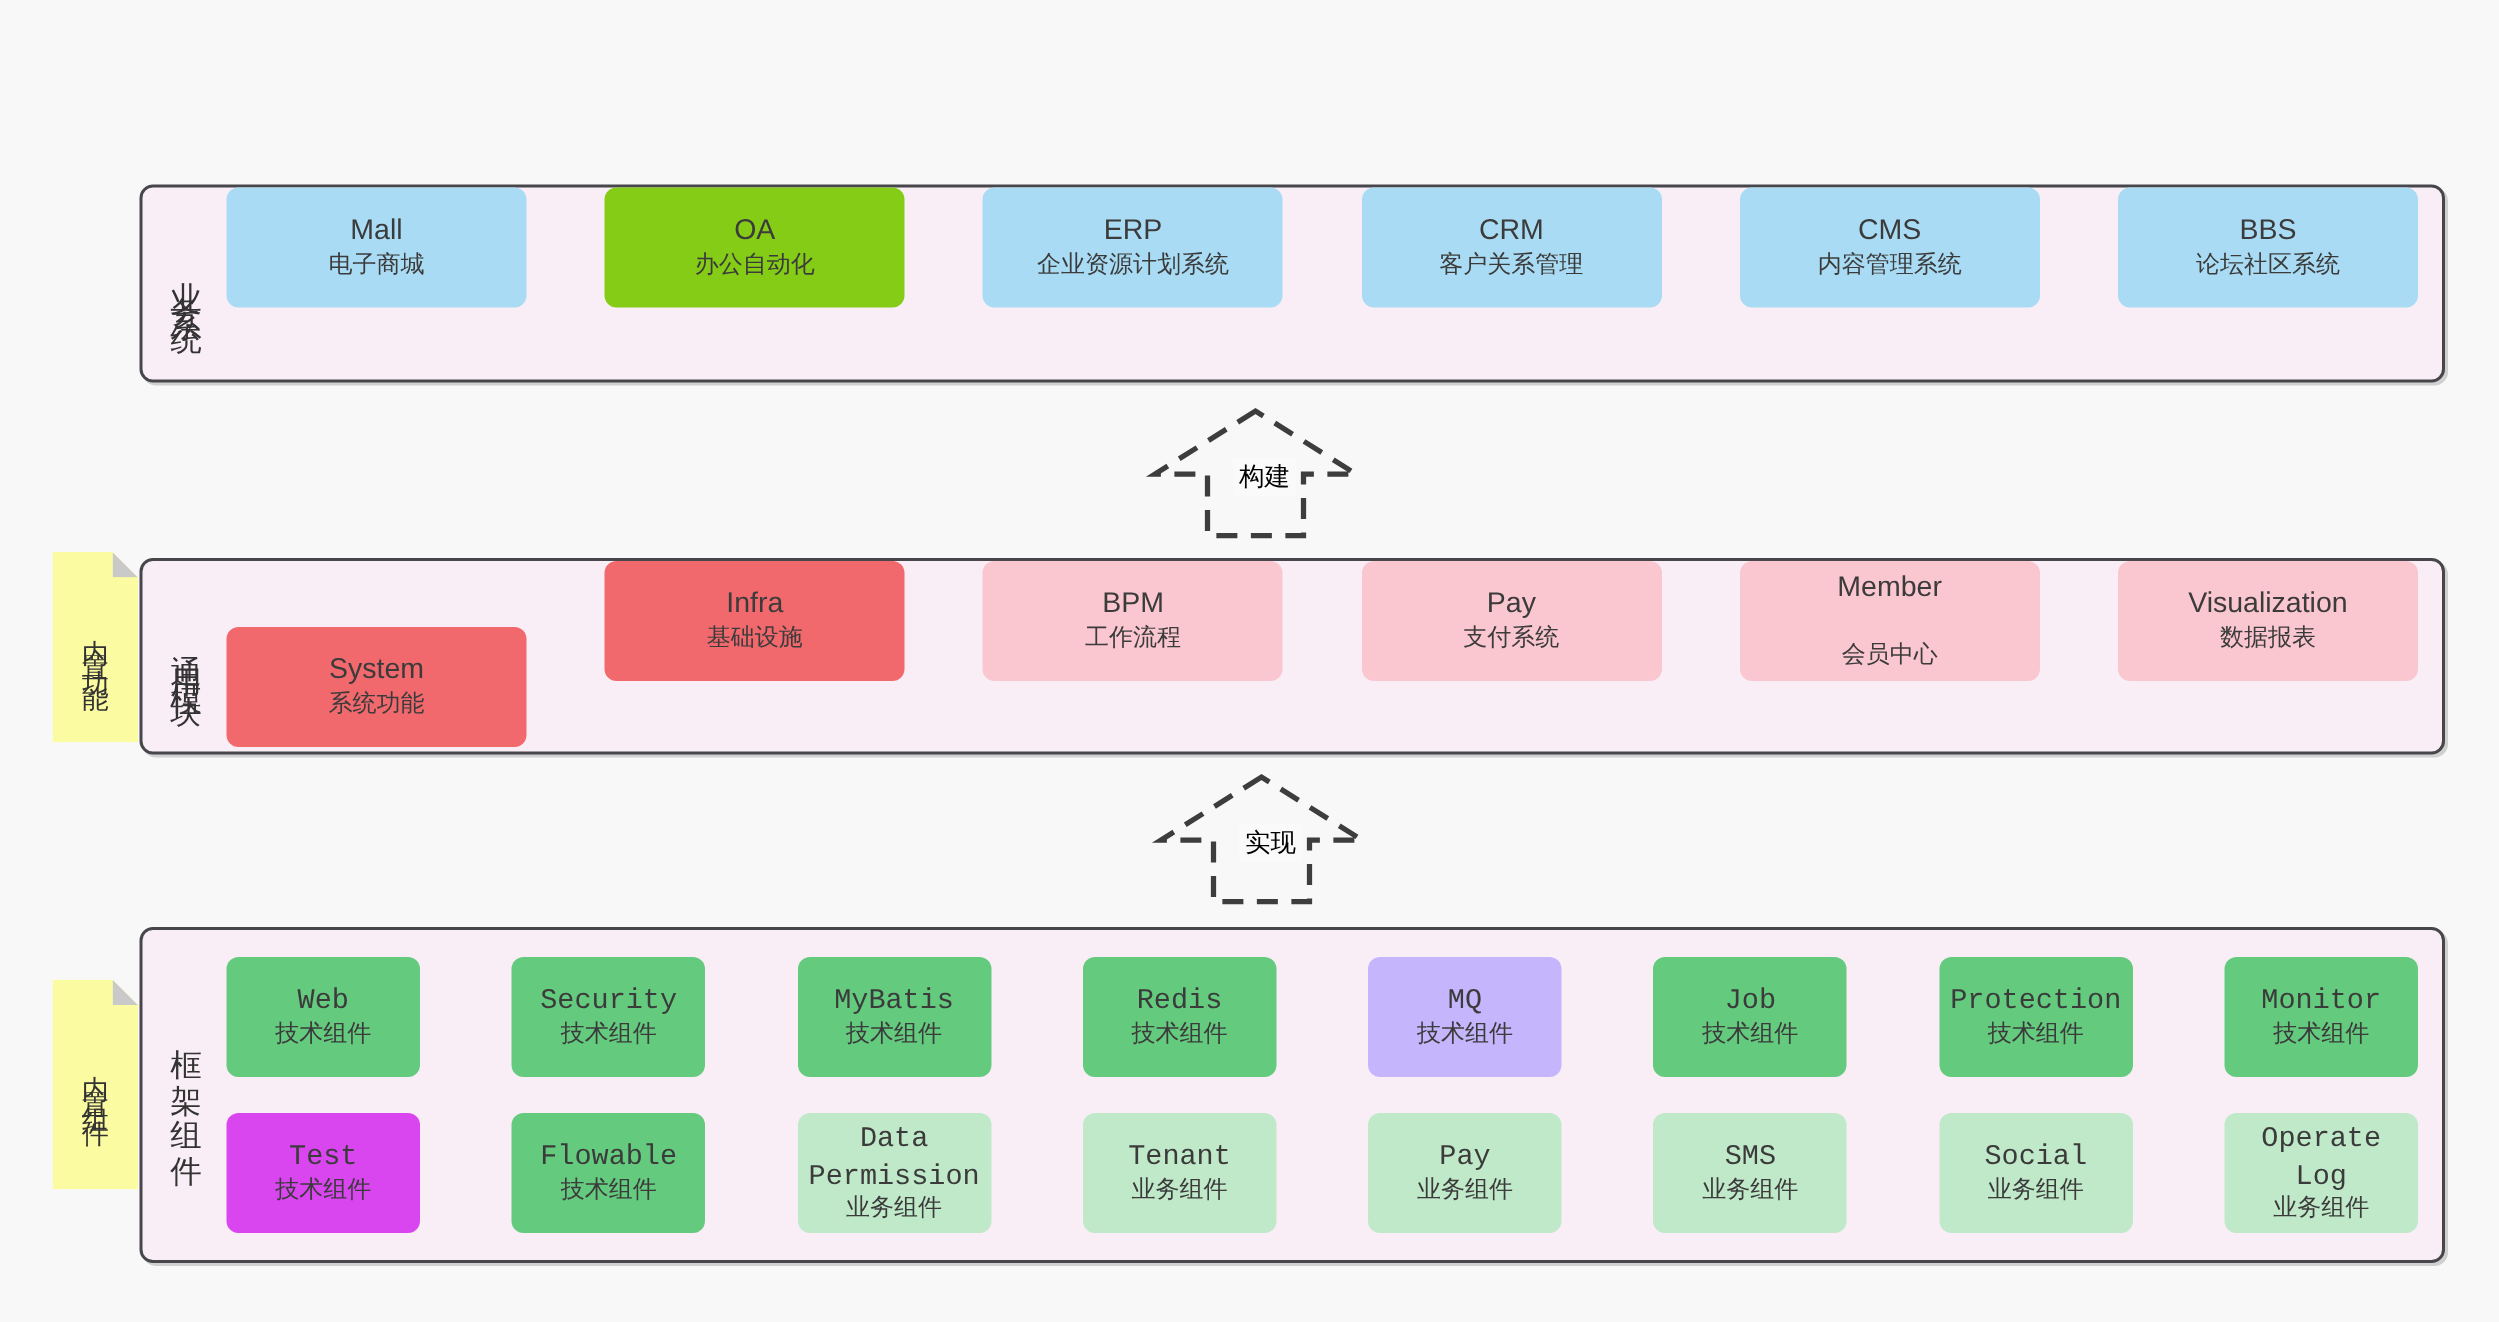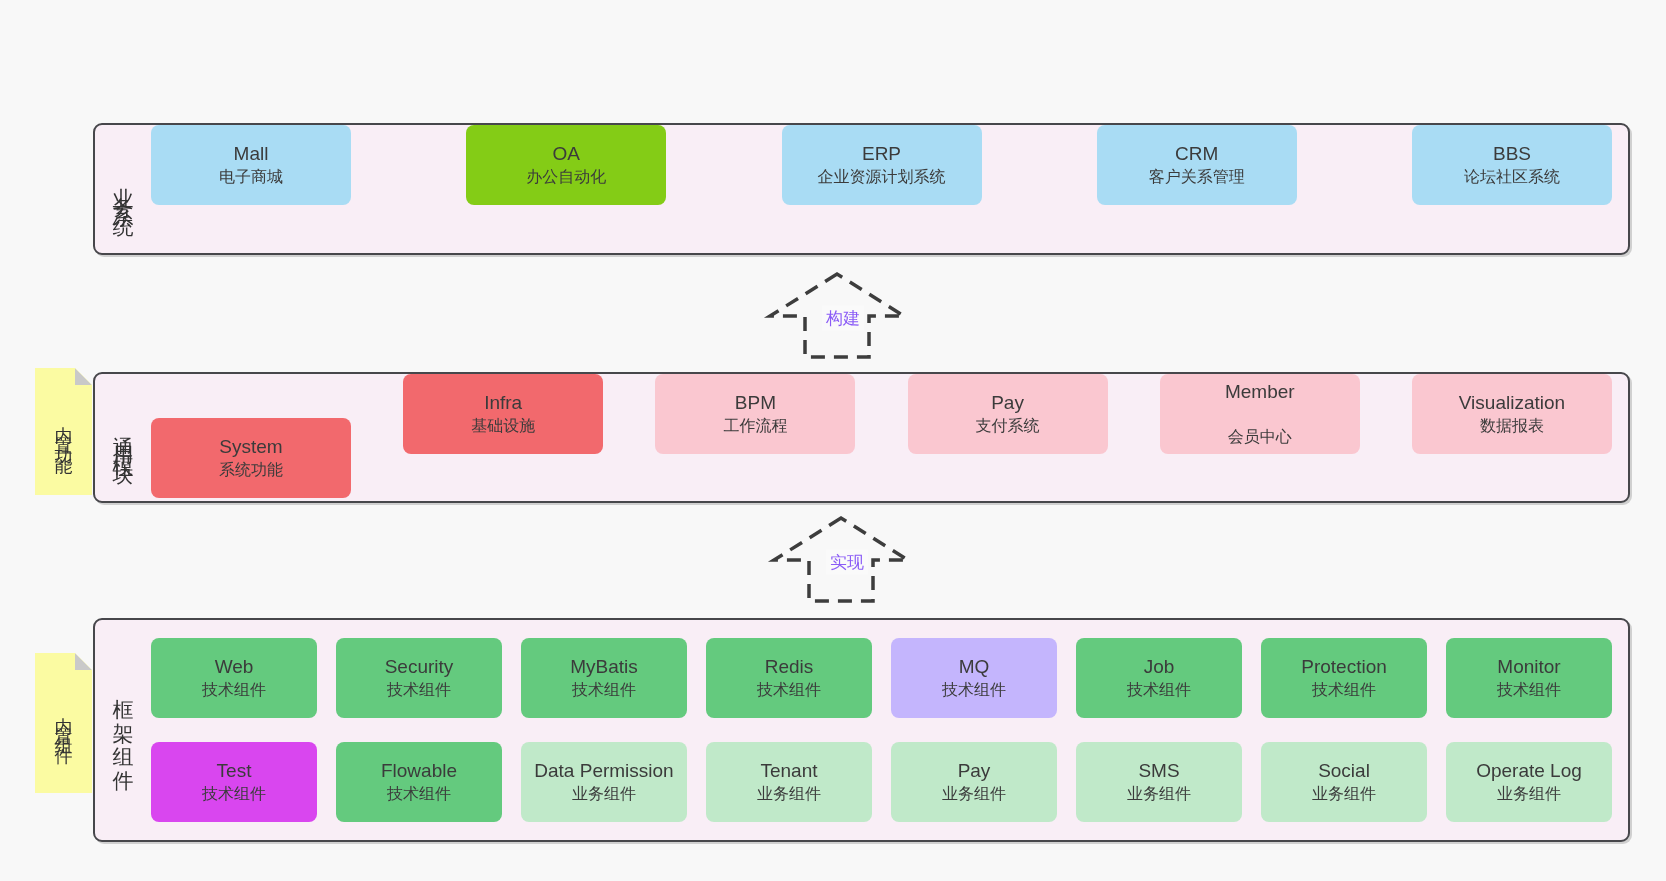--- a/index.html
+++ b/index.html
@@ -69,21 +69,21 @@
     flex-direction: column;
     align-items: center;
     justify-content: center;
     text-align: center;
     color: #3b3b3b;
     line-height: 1.3;
     box-sizing: border-box;
     padding: 2px 4px;
   }
   .boxes-6 .box { width: 200px; }
-  .boxes-8 .box { width: 166px; }
+  .boxes-8 .box { width: 129px; font-family: Liberation Mono, monospace; }
   .box-title { font-size: 19px; }
   .box-sub   { font-size: 16px; }
 
   
   .sticky {
     position: absolute;
     left: 35px;
     width: 57px;
     background: #fbfba2;
     clip-path: polygon(0 0, calc(100% - 17px) 0, 100% 17px, 100% 100%, 0 100%);
@@ -118,21 +118,21 @@
     stroke-dasharray: 14 9;
   }
   .arrow-label {
     position: absolute;
     left: 54%;
     top: 48px;
     transform: translate(-50%, -50%);
     background: #fafafa;
     padding: 1px 4px;
     font-size: 17px;
-    color: #8b5cf6;
+    color: #000000;
     white-space: nowrap;
   }
 </style>
 </head>
 <body>
 
 <div class="stage">
 
   <div class="sticky" style="top:368px; height:127px;">
     <span class="fold"></span>
@@ -157,20 +157,24 @@
           <div class="box-title">OA</div>
           <div class="box-sub">办公自动化</div>
         </div>
         <div class="box" style="background: rgb(169, 220, 244);">
           <div class="box-title">ERP</div>
           <div class="box-sub">企业资源计划系统</div>
         </div>
         <div class="box" style="background: rgb(169, 220, 244);">
           <div class="box-title">CRM</div>
           <div class="box-sub">客户关系管理</div>
+        </div>
+        <div class="box" style="background: rgb(169, 220, 244);">
+          <div class="box-title">CMS</div>
+          <div class="box-sub">内容管理系统</div>
         </div>
         <div class="box" style="background: rgb(169, 220, 244);">
           <div class="box-title">BBS</div>
           <div class="box-sub">论坛社区系统</div>
         </div>
       </div>
   </section>
 
   <div class="arrow" style="left:762px; top:270px;">
     <svg viewBox="0 0 150 90" width="150" height="90">

